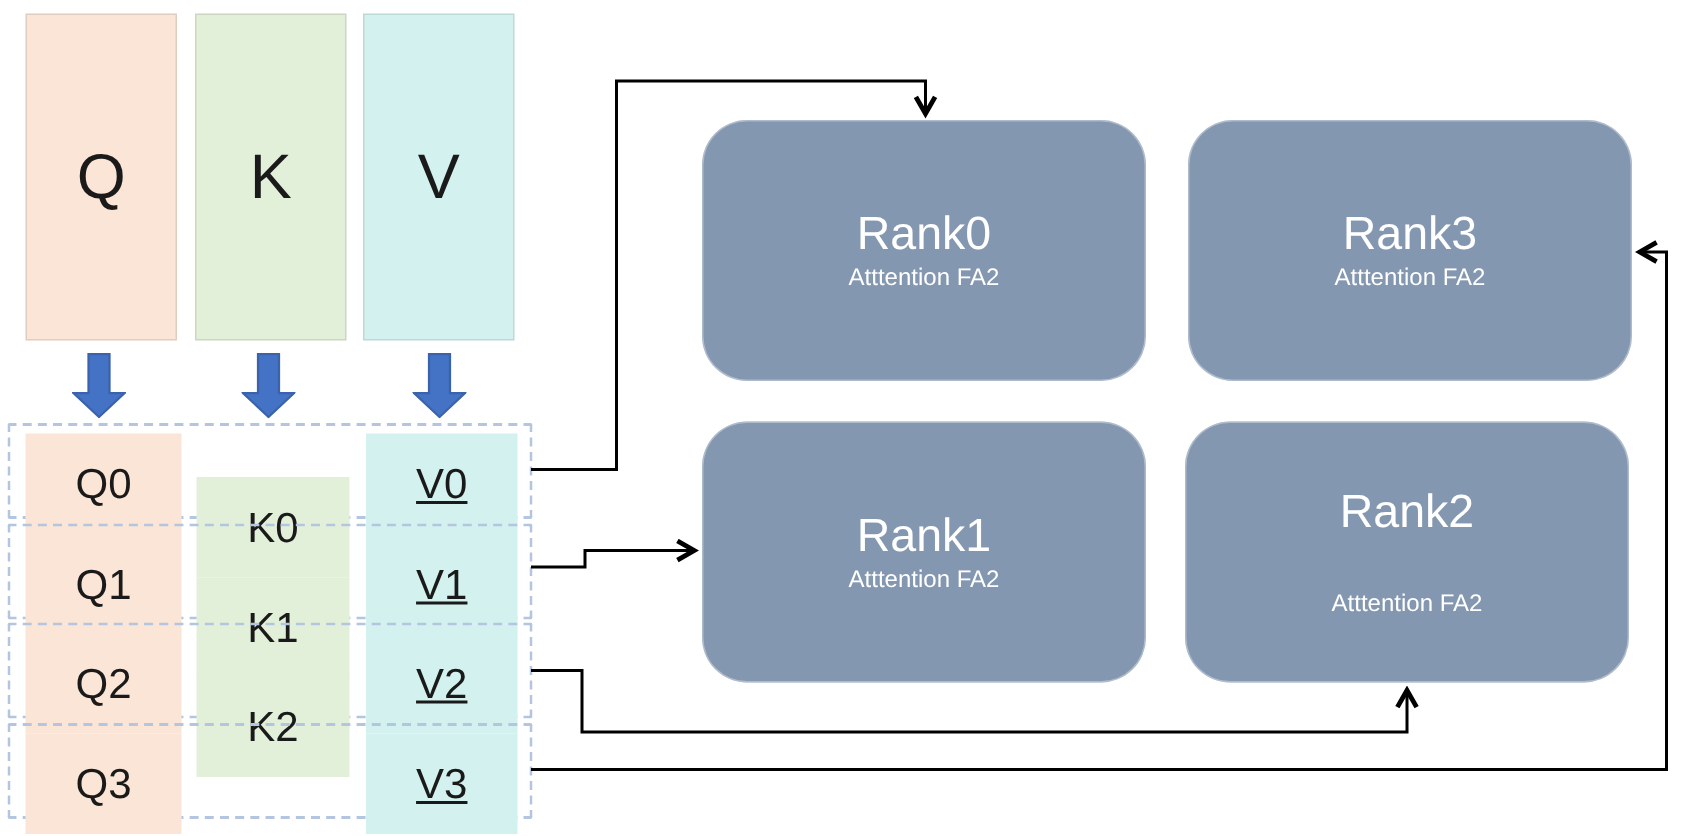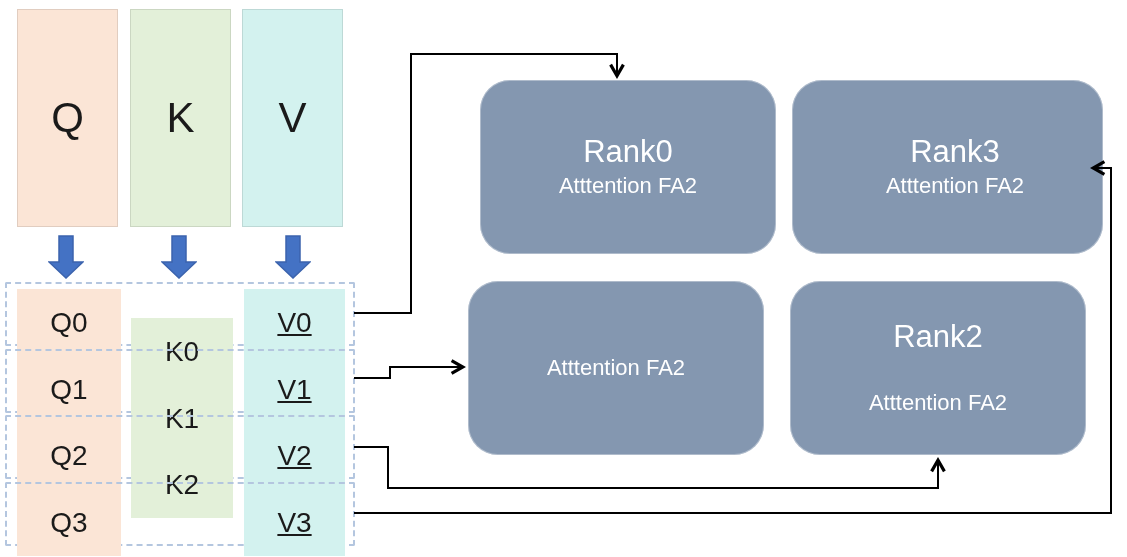--- a/index.html
+++ b/index.html
@@ -26,26 +26,26 @@
         font-size:28px;}
   .cell-q{left:10px;width:104px;background:var(--q-fill,#FBE5D6);}
   .cell-k{left:124px;width:102px;background:var(--k-fill,#E3F0D9);margin-top:29px;}
   .cell-v{left:237px;width:101px;background:var(--v-fill,#D3F2EF);text-decoration:underline;}
 
   
   .rank-box{position:absolute;width:296px;height:174px;border-radius:30px;
             background:var(--rank-fill,#8497B0);color:#ffffff;
             display:flex;flex-direction:column;align-items:center;justify-content:center;
             box-shadow:0 0 0 1px rgba(255,255,255,0.35) inset;}
-  .rank-0{left:480px;top:80px;}
-  .rank-3{left:792px;top:80px;padding-left:15px;}
+  .rank-0{left:468px;top:80px;}
+  .rank-3{left:792px;top:80px;}
   .rank-1{left:468px;top:281px;}
   .rank-2{left:790px;top:281px;gap:32px;}
   .rank-title{font-size:31px;line-height:1.25;}
-  .rank-sub{font-size:22px;line-height:1.3;}
+  .rank-sub{font-size:16px;line-height:1.3;}
 
   
   .connectors{position:absolute;left:0;top:0;width:1127px;height:557px;pointer-events:none;}
   .connectors path{stroke:#000;stroke-width:2;fill:none;}
 </style>
 </head>
 <body>
 
 <div class="canvas">
 
@@ -113,20 +113,21 @@
 
   <div class="rank-box rank-0">
     <div class="rank-title">Rank0</div>
     <div class="rank-sub">Atttention FA2</div>
   </div>
   <div class="rank-box rank-3">
     <div class="rank-title">Rank3</div>
     <div class="rank-sub">Atttention FA2</div>
   </div>
   <div class="rank-box rank-1">
+    <div class="rank-title">Rank1</div>
     <div class="rank-sub">Atttention FA2</div>
   </div>
   <div class="rank-box rank-2">
     <div class="rank-title">Rank2</div>
     <div class="rank-sub">Atttention FA2</div>
   </div>
 
   <svg class="connectors" viewBox="0 0 1127 557">
     <defs>
       <marker id="arrow" viewBox="0 0 10 10" refX="7.5" refY="5" markerWidth="8" markerHeight="8" orient="auto-start-reverse">

